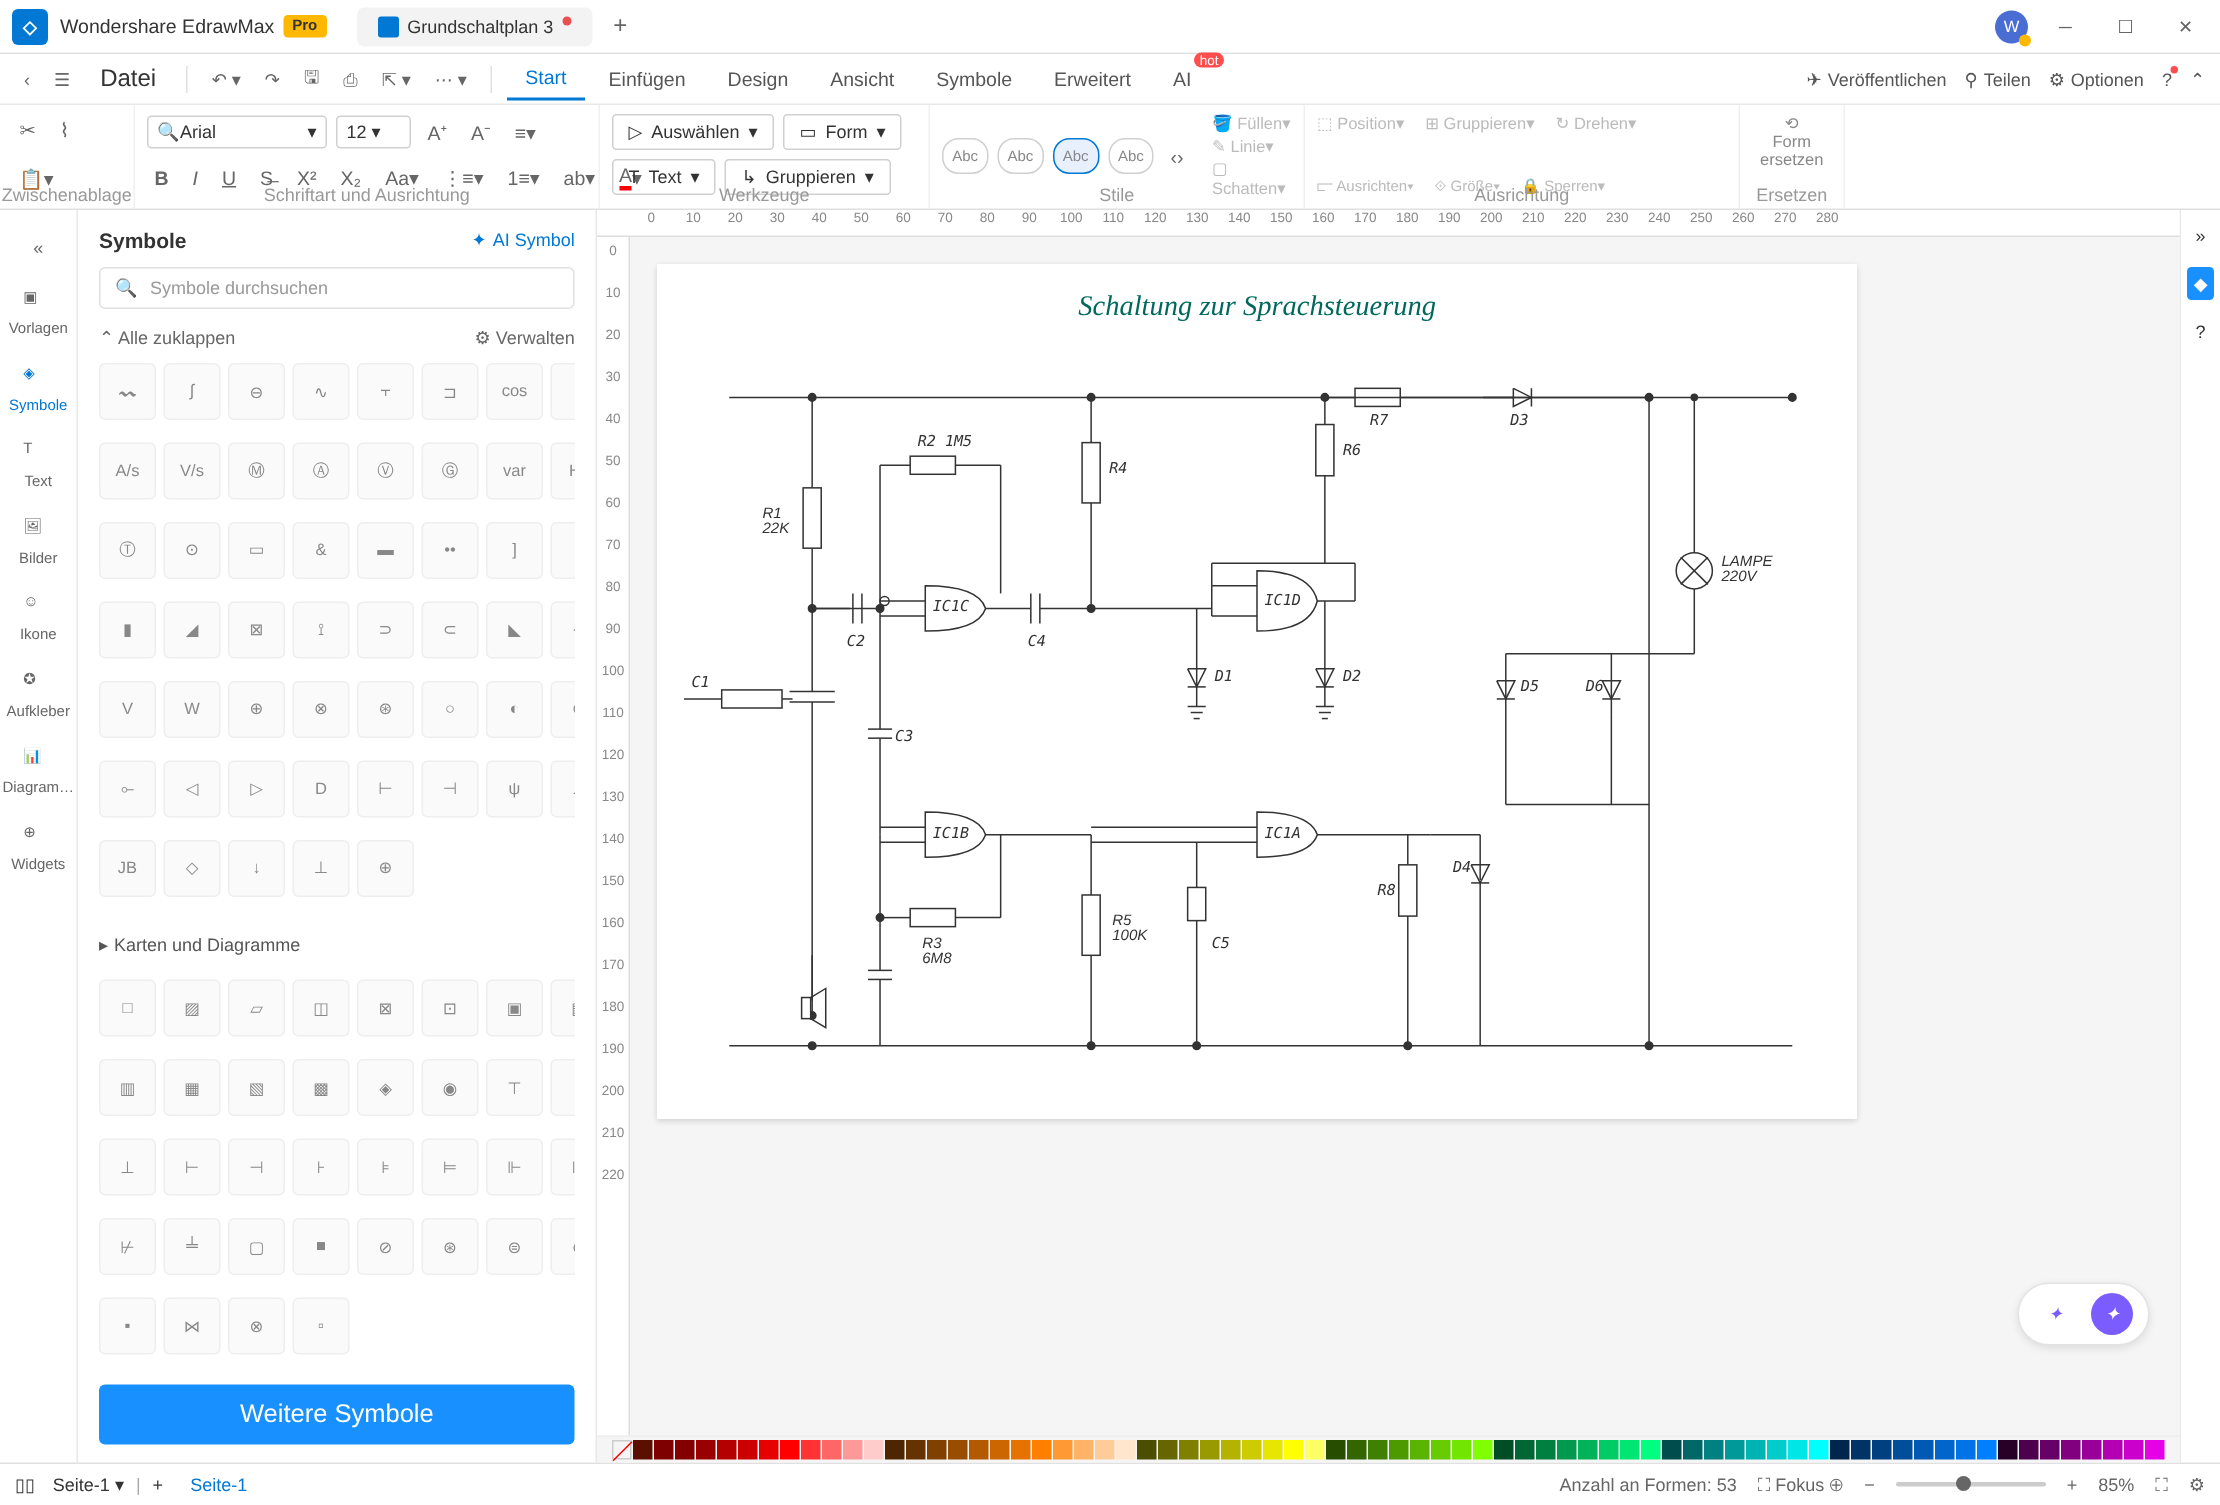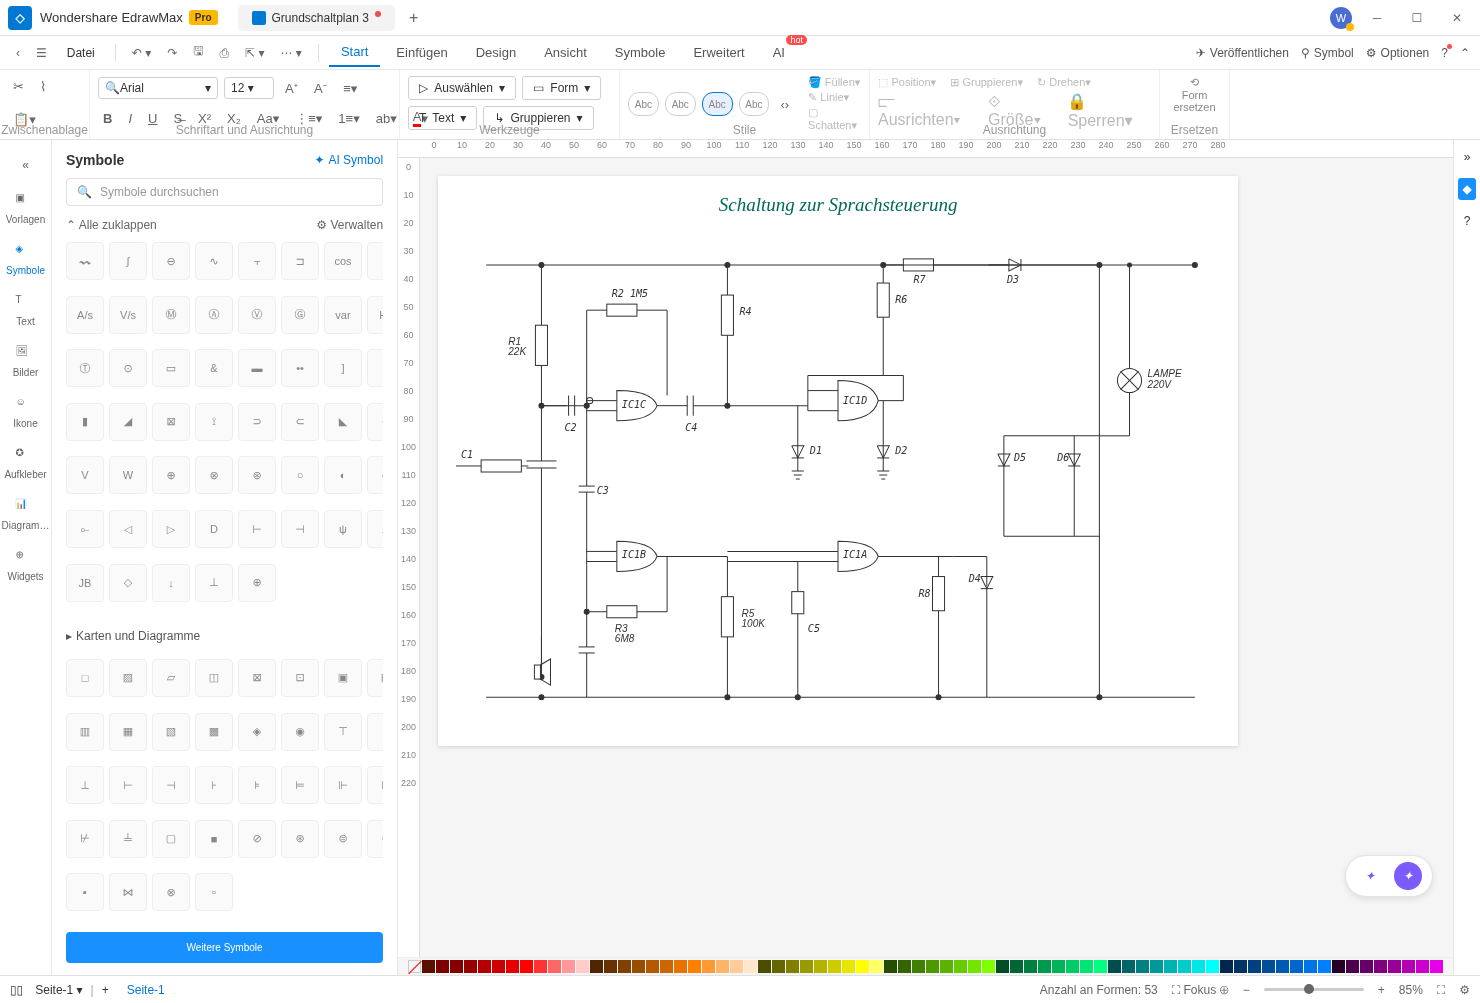--- a/index.html
+++ b/index.html
@@ -12,21 +12,21 @@
 .tab.active{background:#f3f3f3;}
 .tab-icon{width:14px;height:14px;background:#0078d4;border-radius:2px;margin-right:6px;}
 .tab-dot{width:6px;height:6px;border-radius:50%;background:#e94f4f;margin-left:6px;}
 .tab-plus{padding:6px 10px;color:#666;font-size:16px;}
 .titlebar-right{margin-left:auto;display:flex;align-items:center;gap:10px;}
 .avatar{width:22px;height:22px;border-radius:50%;background:#4a6dd4;color:#fff;display:flex;align-items:center;justify-content:center;font-size:11px;position:relative;}
 .avatar::after{content:'';width:8px;height:8px;background:#ffb800;border-radius:50%;position:absolute;right:-2px;bottom:-2px;}
 .win-btn{width:30px;height:24px;display:flex;align-items:center;justify-content:center;color:#666;}
 .menubar{height:34px;display:flex;align-items:center;padding:0 10px;border-bottom:1px solid #e8e8e8;gap:4px;}
 .menu-icon{padding:4px 6px;color:#666;display:flex;align-items:center;}
-.file-menu{padding:4px 10px;font-size:12px;color:#333;}
+.file-menu{padding:4px 10px;font-size:16px;color:#333;}
 .menu-sep{width:1px;height:18px;background:#e0e0e0;margin:0 6px;}
 .menu-tab{padding:6px 12px;font-size:13px;color:#555;cursor:pointer;}
 .menu-tab.active{color:#0078d4;border-bottom:2px solid #0078d4;}
 .ai-tab{position:relative;}
 .hot-badge{position:absolute;top:-4px;right:-10px;background:#ff4d4d;color:#fff;font-size:9px;padding:0 4px;border-radius:6px;}
 .menubar-right{margin-left:auto;display:flex;align-items:center;gap:12px;font-size:12px;color:#555;}
 .menubar-right span{display:flex;align-items:center;gap:4px;}
 .opt-dot{position:relative;}
 .opt-dot::after{content:'';width:5px;height:5px;background:#ff4d4d;border-radius:50%;position:absolute;top:-2px;right:-4px;}
 .ribbon{height:70px;display:flex;border-bottom:1px solid #e0e0e0;}
@@ -48,21 +48,21 @@
 .lb-collapse{padding:8px;color:#666;}
 .symbols-panel{width:360px;border-right:1px solid #e8e8e8;display:flex;flex-direction:column;padding:12px 14px;overflow:hidden;}
 .sp-header{display:flex;justify-content:space-between;align-items:center;margin-bottom:10px;}
 .sp-title{font-size:14px;font-weight:600;}
 .ai-symbol{color:#0078d4;font-size:12px;display:flex;align-items:center;gap:4px;}
 .search-box{border:1px solid #e0e0e0;border-radius:4px;padding:6px 10px;display:flex;align-items:center;gap:8px;color:#999;margin-bottom:12px;}
 .sp-controls{display:flex;justify-content:space-between;font-size:12px;color:#666;margin-bottom:10px;}
 .symbol-grid{display:grid;grid-template-columns:repeat(8,1fr);gap:5px;overflow-y:auto;flex:1;}
 .sym{width:38px;height:38px;border:1px solid #eee;border-radius:4px;display:flex;align-items:center;justify-content:center;color:#888;font-size:11px;background:#fafafa;}
 .sym-section{grid-column:1/-1;font-size:12px;color:#555;padding:6px 0;display:flex;align-items:center;gap:4px;}
-.more-symbols{margin-top:10px;background:#1890ff;color:#fff;text-align:center;padding:10px;border-radius:4px;font-size:10px;}
+.more-symbols{margin-top:10px;background:#1890ff;color:#fff;text-align:center;padding:10px;border-radius:4px;font-size:17px;}
 .canvas-area{flex:1;display:flex;flex-direction:column;position:relative;background:#f5f5f5;}
 .ruler-h{height:18px;background:#fff;border-bottom:1px solid #ddd;display:flex;font-size:9px;color:#888;padding-left:22px;}
 .ruler-h div{width:28px;text-align:center;}
 .canvas-body{flex:1;display:flex;overflow:auto;}
 .ruler-v{width:22px;background:#fff;border-right:1px solid #ddd;display:flex;flex-direction:column;font-size:9px;color:#888;padding-top:4px;}
 .ruler-v div{height:28px;text-align:center;}
 .canvas{flex:1;padding:18px;position:relative;font-style:italic;}
 .page{width:800px;height:570px;background:#fff;box-shadow:0 1px 4px rgba(0,0,0,.15);padding:18px;position:relative;}
 .schematic-title{text-align:center;font-size:19px;color:#00695c;font-family:serif;margin-bottom:10px;}
 .schematic{position:relative;width:100%;height:490px;}
@@ -120,21 +120,21 @@
   <div class="menu-tab">Design</div>
   <div class="menu-tab">Ansicht</div>
   <div class="menu-tab">Symbole</div>
   <div class="menu-tab">Erweitert</div>
   <div class="menu-tab ai-tab">
     <span>AI</span>
     <span class="hot-badge">hot</span>
   </div>
   <div class="menubar-right">
     <span>✈ <span>Veröffentlichen</span></span>
-    <span>⚲ <span>Symbol</span></span>
+    <span>⚲ <span>Teilen</span></span>
     <span>⚙ <span>Optionen</span></span>
     <span class="opt-dot">?</span>
     <span>⌃</span>
   </div>
 </div>
 
 <div class="ribbon">
   <div class="ribbon-group" style="width:90px">
     <div class="ribbon-row">
         <div class="rbtn">✂</div>
@@ -199,21 +199,21 @@
       </div>
     </div>
     <div class="ribbon-group-label">Stile</div>
   </div>
   <div class="ribbon-group" style="width:290px">
     <div class="ribbon-row ribbon-disabled" style="flex-wrap:wrap;font-size:11px;gap:14px">
       <span>⬚ <span>Position</span>▾</span>
       <span>⊞ <span>Gruppieren</span>▾</span>
       <span>↻ <span>Drehen</span>▾</span>
     </div>
-    <div class="ribbon-row ribbon-disabled" style="font-size:16px;gap:14px">
+    <div class="ribbon-row ribbon-disabled" style="font-size:10px;gap:14px">
       <span>⫍ <span>Ausrichten</span>▾</span>
       <span>⟐ <span>Größe</span>▾</span>
       <span>🔒 <span>Sperren</span>▾</span>
     </div>
     <div class="ribbon-group-label">Ausrichtung</div>
   </div>
   <div class="ribbon-group" style="width:70px;text-align:center">
     <div style="color:#888;font-size:11px;white-space:pre-line;text-align:center;cursor:pointer">⟲<br><span style="white-space:pre-line">Form
 ersetzen</span></div>
     <div class="ribbon-group-label">Ersetzen</div>

